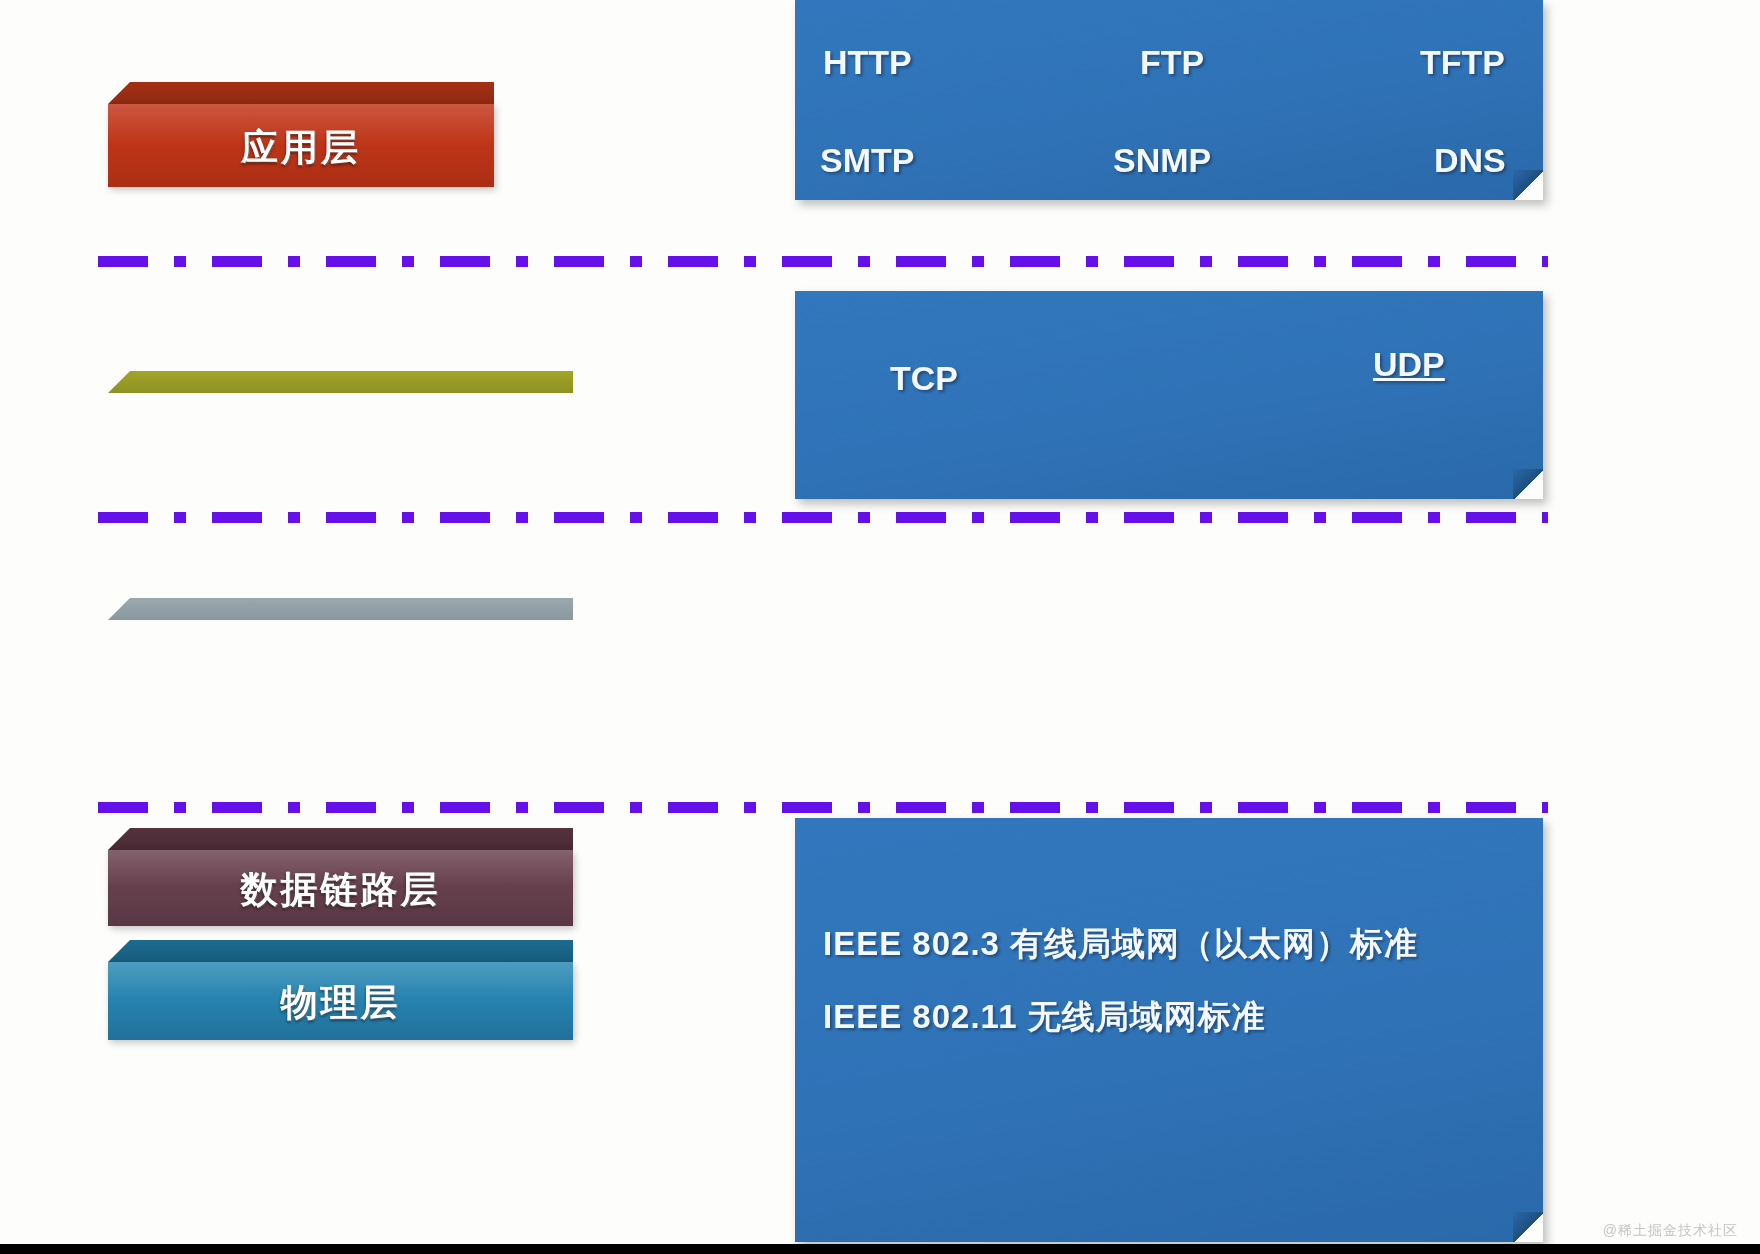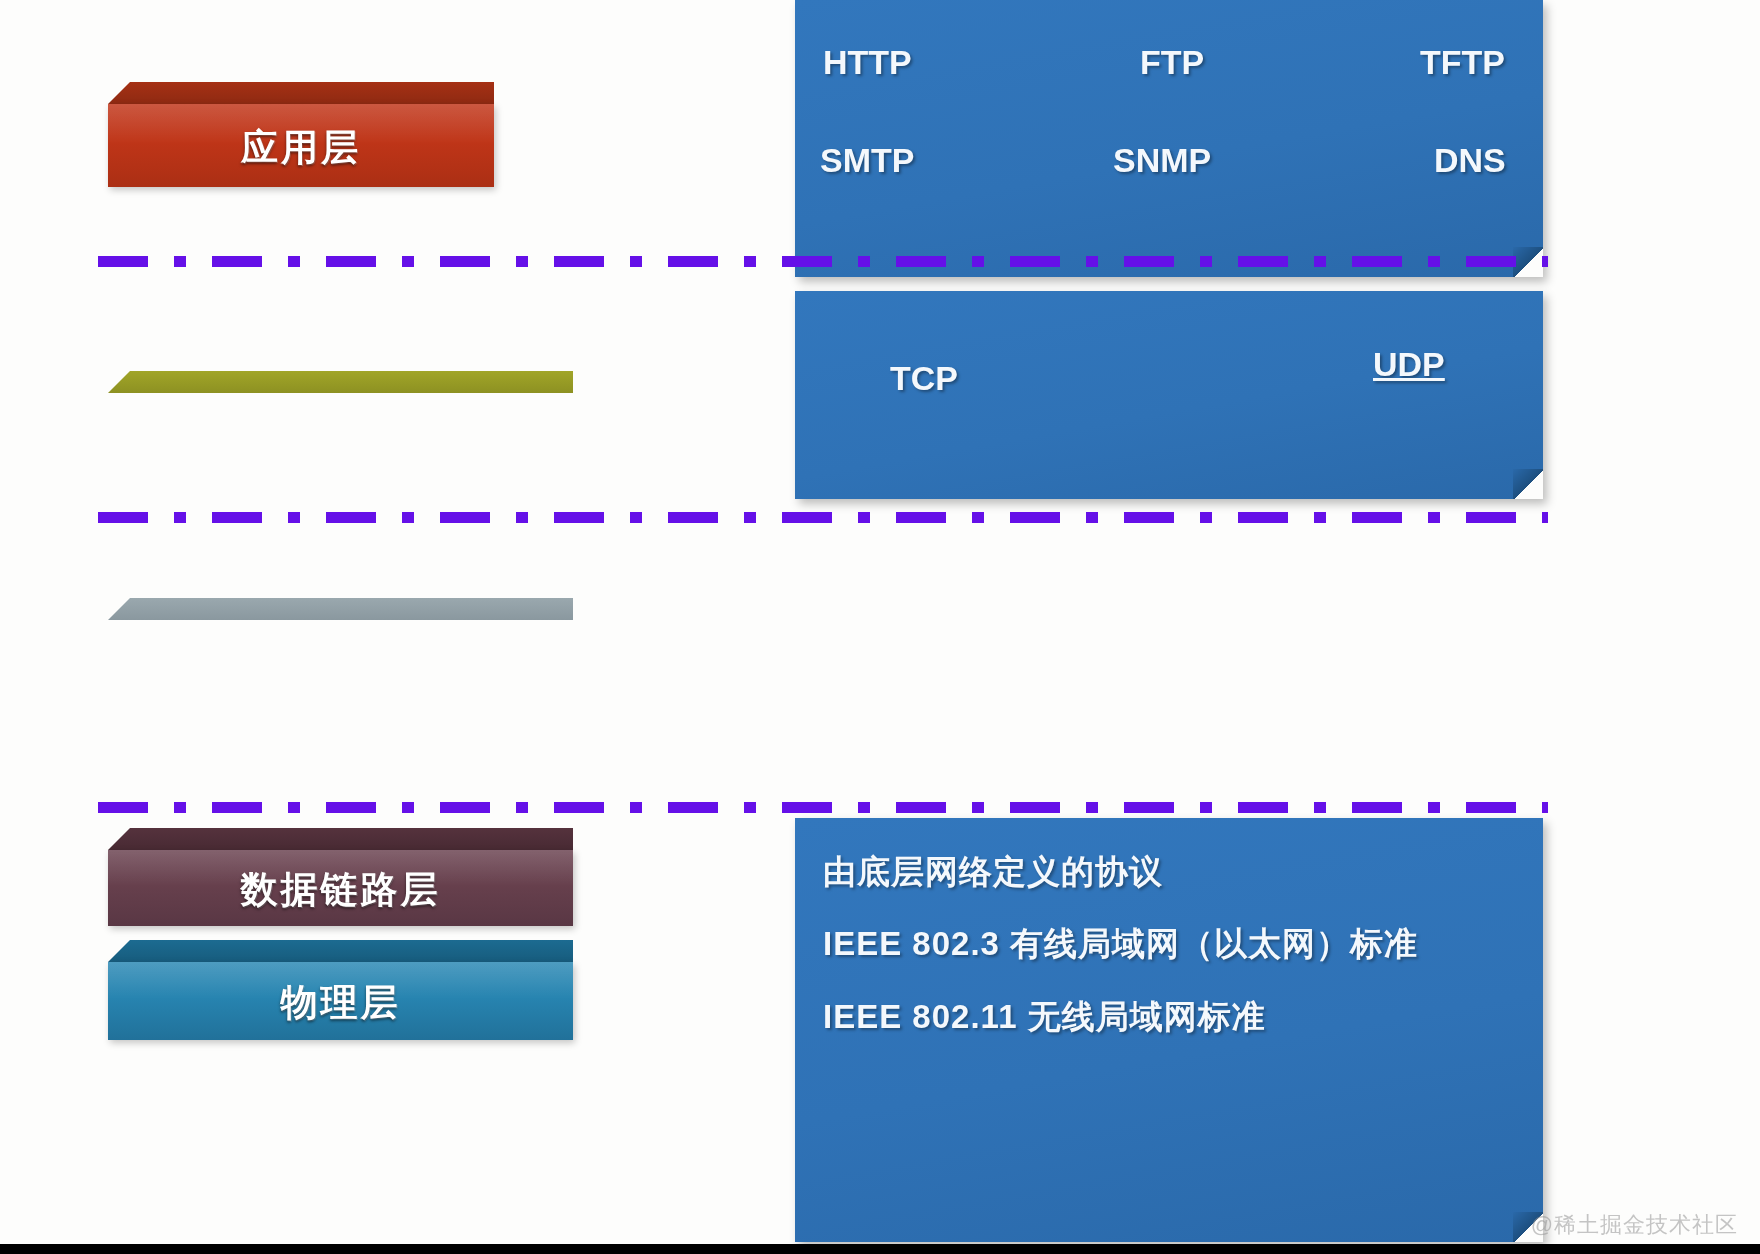--- a/index.html
+++ b/index.html
@@ -116,21 +116,21 @@
       linear-gradient(90deg, #6510e8 0 50px, transparent 50px 76px,
                               #6510e8 76px 88px, transparent 88px 114px);
     background-size: 114px 11px;
     background-repeat: repeat-x;
   }
 
   
   .watermark {
     position: absolute;
     color: rgba(150,150,150,0.55);
-    font-size: 22px;
+    font-size: 14px;
     letter-spacing: 1px;
     white-space: nowrap;
   }
   .bottombar {
     position: absolute;
     left: 0;
     bottom: 0;
     width: 100%;
     height: 10px;
     background: #000000;
@@ -142,21 +142,21 @@
 <div id="stage">
 
   <div class="layer-block blk-app" style="left:108px; top:82px; width:386px; height:105px;">
     <div class="lb-top"></div>
     <div class="lb-face">
       <div class="lb-gloss"></div>
       <span class="lb-label">应用层</span>
     </div>
   </div>
 
-  <div class="proto-panel" style="left:795px; top:0px; width:748px; height:277px;">
+  <div class="proto-panel" style="left:795px; top:0px; width:748px; height:200px;">
     <span class="proto-item" style="left:28px; top:43px;">HTTP</span>
     <span class="proto-item" style="left:333px; top:43px;margin-left:12px;">FTP</span>
     <span class="proto-item" style="left:625px; top:43px;">TFTP</span>
     <span class="proto-item" style="left:25px; top:141px;">SMTP</span>
     <span class="proto-item" style="left:318px; top:141px;">SNMP</span>
     <span class="proto-item" style="left:639px; top:141px;">DNS</span>
     <div class="fold"></div>
   </div>
 
   <div class="dashline" style="left:98px; top:256px; width:1450px;"></div>
@@ -190,21 +190,20 @@
 
   <div class="layer-block blk-link" style="left:108px; top:828px; width:465px; height:98px;">
     <div class="lb-top"></div>
     <div class="lb-face">
       <div class="lb-gloss"></div>
       <span class="lb-label">数据链路层</span>
     </div>
   </div>
 
   <div class="proto-panel" style="left:795px; top:818px; width:748px; height:424px;">
-    <span class="proto-item cjk" style="left:28px; top:32px;">由底层网络定义的协议</span>
     <span class="proto-item cjk" style="left:28px; top:104px;">IEEE 802.3 有线局域网（以太网）标准</span>
     <span class="proto-item cjk" style="left:28px; top:177px;">IEEE 802.11 无线局域网标准</span>
     <div class="fold"></div>
   </div>
 
   <div class="watermark" style="right:22px; bottom:14px;">@稀土掘金技术社区</div>
 
   <div class="bottombar"></div>
 </div>
 

